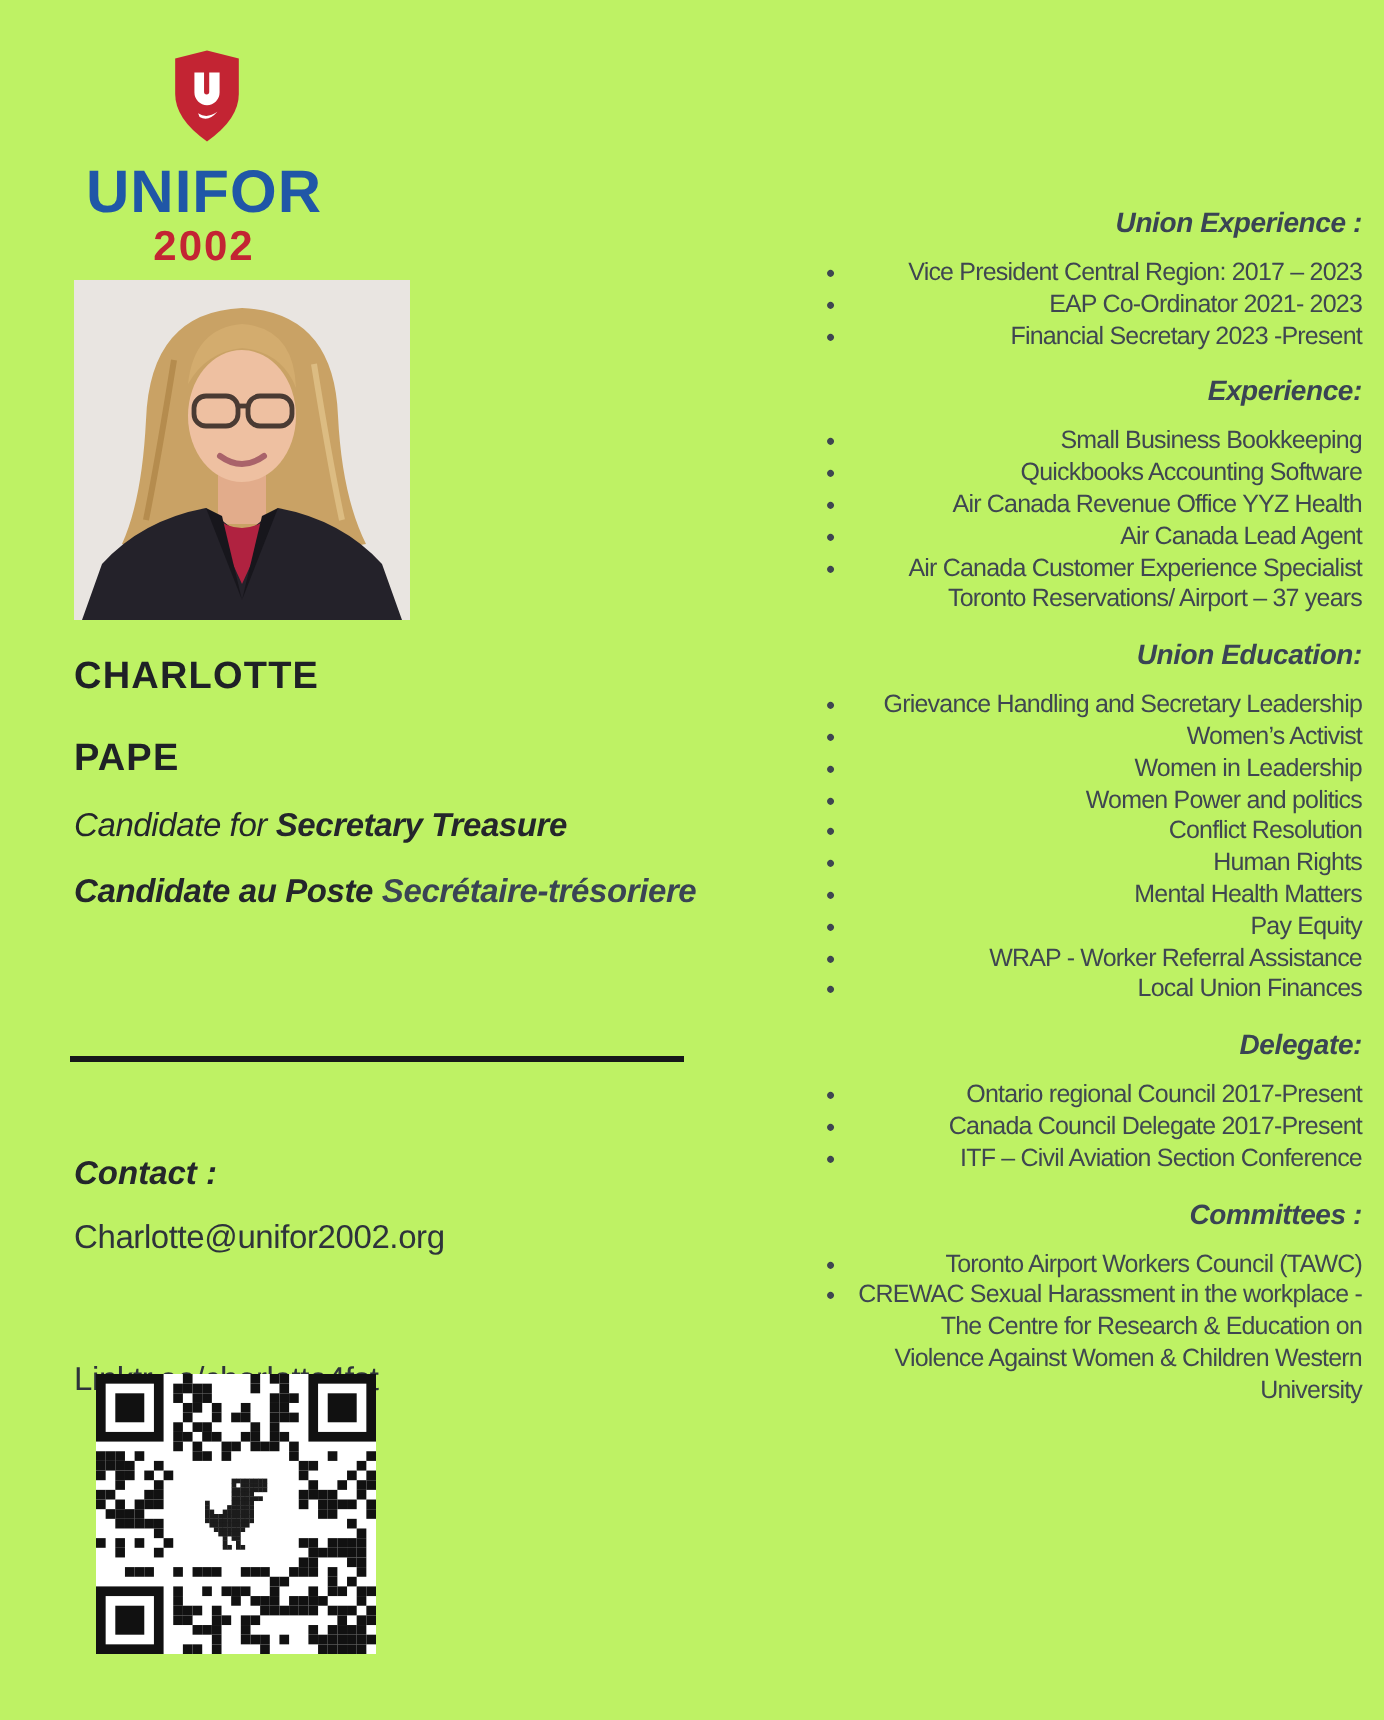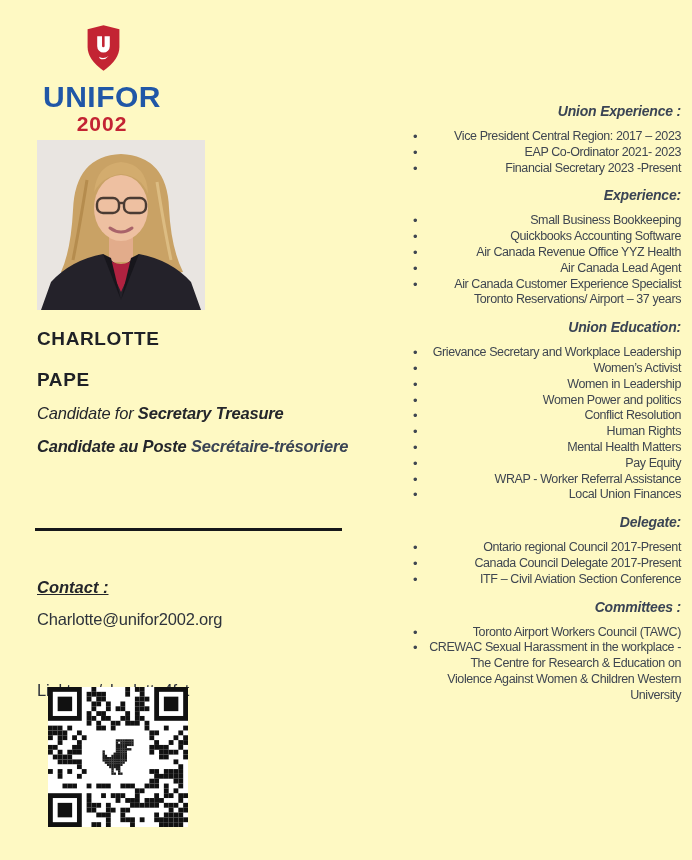--- a/index.html
+++ b/index.html
@@ -1,17 +1,17 @@
 <!DOCTYPE html>
 <html><head>
 <meta charset="utf-8">
 <style>
   html,body{margin:0;padding:0;background:#ffffff;}
   .page{
-    position:relative;width:692px;height:860px;background:#fef9c3;overflow:hidden;
+    position:relative;width:692px;height:860px;background:#bef264;overflow:hidden;
     font-family:"Liberation Sans","DejaVu Sans",sans-serif;color:#20242a;
   }
   
   .logo-shield{position:absolute;left:85px;top:22px;width:37px;height:56px;}
   .logo-wordmark{
     position:absolute;left:22px;top:80px;width:160px;text-align:center;
     font-size:30px;font-weight:bold;letter-spacing:0.5px;color:#2057a7;
   }
   .logo-local{
     position:absolute;left:22px;top:112px;width:160px;text-align:center;
@@ -22,21 +22,21 @@
   
   .first-name{position:absolute;left:37px;top:328px;font-size:19px;font-weight:bold;letter-spacing:0.6px;color:#1f2126;}
   .last-name{position:absolute;left:37px;top:369px;font-size:19px;font-weight:bold;letter-spacing:0.6px;color:#1f2126;}
   .role-line{position:absolute;left:37px;font-size:16.5px;font-style:italic;letter-spacing:-0.2px;color:#24262b;white-space:nowrap;}
   .role-en{top:404px;}
   .role-fr{top:437px;}
   .bold{font-weight:bold;text-align:center;}
   .fr-em{color:#3a4454;}
   
   .divider{position:absolute;left:35px;top:528px;width:307px;height:3px;background:#17181a;}
-  .contact-heading{position:absolute;left:37px;top:578px;font-size:16.5px;font-weight:bold;font-style:italic;color:#24262b;text-decoration:underline;}
+  .contact-heading{position:absolute;left:37px;top:578px;font-size:16.5px;font-weight:bold;font-style:italic;color:#24262b;}
   .contact-line{position:absolute;left:37px;font-size:16.5px;letter-spacing:-0.2px;color:#2e333b;}
   .contact-email{top:610px;}
   .contact-link{top:681px;}
   
   .qr{position:absolute;left:48px;top:686px;width:140px;height:142px;}
   
   .right-col{position:absolute;left:385px;top:103px;width:296px;text-align:right;}
   .section h3{
     font-size:14px;line-height:17px;margin:0 0 9px 0;
     font-weight:bold;font-style:italic;color:#3a4454;letter-spacing:-0.2px;
@@ -476,21 +476,21 @@
           <li>Small Business Bookkeeping</li>
           <li>Quickbooks Accounting Software</li>
           <li>Air Canada Revenue Office YYZ Health</li>
           <li>Air Canada Lead Agent</li>
           <li>Air Canada Customer Experience Specialist Toronto Reservations/ Airport – 37 years</li>
         </ul>
     </div>
     <div class="section">
       <h3>Union Education:</h3>
       <ul>
-          <li>Grievance Secretary and Workplace Leadership</li>
+          <li>Grievance Handling and Secretary Leadership</li>
           <li>Women’s Activist</li>
           <li>Women in Leadership</li>
           <li>Women Power and politics</li>
           <li>Conflict Resolution</li>
           <li>Human Rights</li>
           <li>Mental Health Matters</li>
           <li>Pay Equity</li>
           <li>WRAP - Worker Referral Assistance</li>
           <li>Local Union Finances</li>
         </ul>

